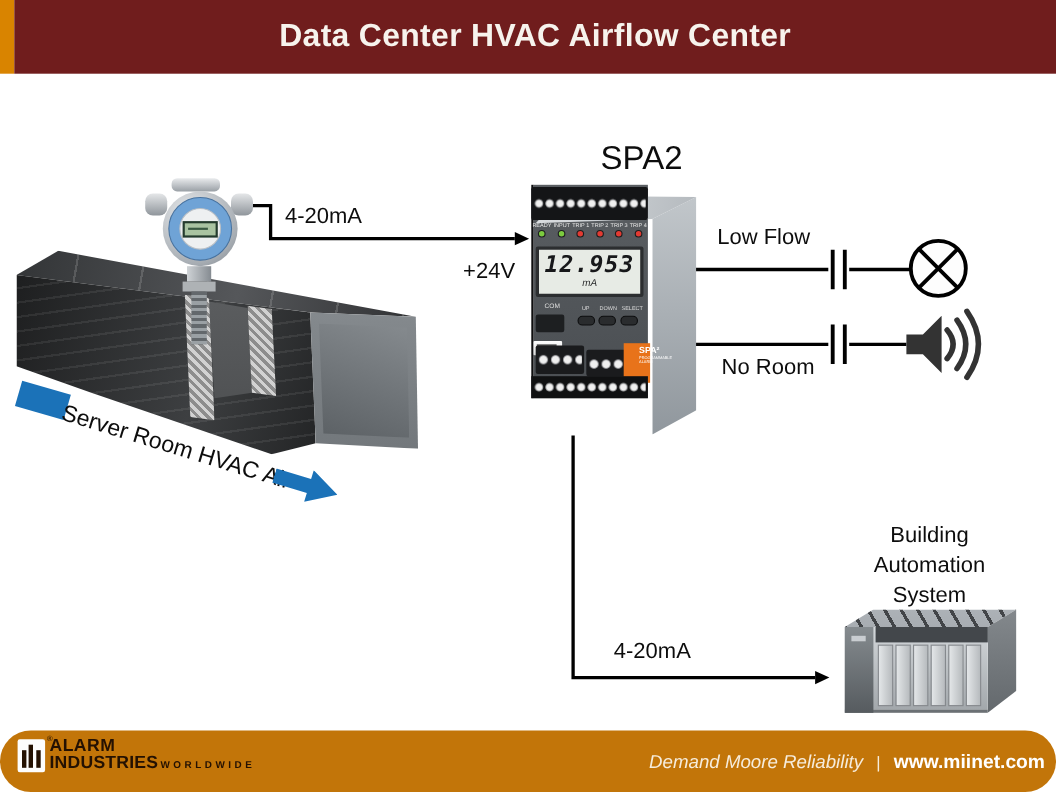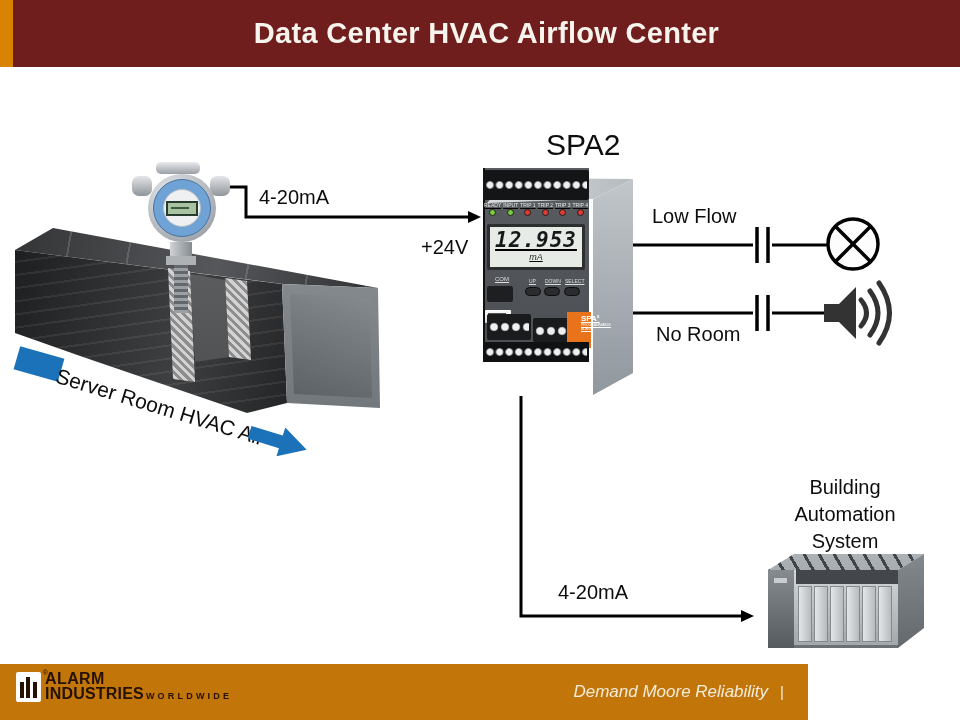--- a/index.html
+++ b/index.html
@@ -7,22 +7,22 @@
        font-family:"Liberation Sans", sans-serif;}
   .abs{position:absolute;}
 
   
   #accent-strip{left:0;top:0;width:13px;height:67px;background:var(--accent-strip,#D98400);}
   #header-bar{left:13px;top:0;width:947px;height:67px;background:var(--header-bg,#701D1D);
               display:flex;align-items:center;justify-content:center;}
   #page-title{color:#F7F3ED;font-size:29px;font-weight:bold;letter-spacing:.3px;}
 
   
-  #footer-bar{left:0;top:664px;width:808px;height:56px;background:var(--footer-bg,#C27509);
-              display:flex;align-items:center;justify-content:flex-end;padding-right:24px;box-sizing:border-box;}
+  #footer-bar{left:0;top:664px;width:960px;height:56px;background:var(--footer-bg,#C27509);
+              display:flex;align-items:center;justify-content:flex-end;padding-right:10px;box-sizing:border-box;border-radius:28px;}
   #footer-right{display:flex;align-items:baseline;gap:12px;}
   #footer-tagline{color:#F6ECDC;font-style:italic;font-size:17px;}
   #footer-sep{color:#F6ECDC;font-size:15px;}
   #footer-url{color:#FFFFFF;font-weight:bold;font-size:17.5px;}
   #logo{left:16px;top:672px;display:flex;align-items:flex-start;}
   #logo-icon{width:25px;height:30px;background:#fdfdfd;border-radius:2px;position:relative;}
   #logo-icon i{position:absolute;background:#241102;}
   #logo-icon .b1{left:4px;top:10px;width:4px;height:16px;}
   #logo-icon .b2{left:10px;top:5px;width:4px;height:21px;}
   #logo-icon .b3{left:17px;top:10px;width:4px;height:16px;}
@@ -91,21 +91,21 @@
 
   
   #spa2{left:483px;top:168px;width:168px;height:236px;z-index:5;}
   #spa2 .part{position:absolute;left:0;top:0;width:100%;height:100%;}
   #spa2-top{clip-path:polygon(4px 35px,27px 10px,150px 11px,110px 31px);
             background:linear-gradient(100deg,#dde0e3,#a6acb1);}
   #spa2-sidepanel{clip-path:polygon(110px 31px,150px 11px,150px 205px,110px 227px);
             background:linear-gradient(180deg,#c4c9cd,#8e959b);}
   #spa2-face{left:4px;top:32px;width:106px;height:194px;background:linear-gradient(#5a5e62,#4a4e52);
              border-left:2px solid #0f0f10;box-sizing:border-box;}
-  #spa2-face div{position:absolute;text-decoration:underline;}
+  #spa2-face div{position:absolute;}
   .screwrow{background-image:radial-gradient(circle at 5px 50%,#f0f0f0 2.6px,#8a8b8d 3.6px,rgba(0,0,0,0) 4.3px);
             background-size:9.6px 100%;background-repeat:repeat-x;}
   #spa-term-top{left:0;top:2px;width:106px;height:30px;background:#141517;border-radius:2px;}
   #spa-term-top i{position:absolute;left:2px;top:7px;width:102px;height:16px;display:block;}
   #spa-leds{left:0;top:34px;width:106px;height:20px;display:flex;justify-content:space-around;}
   #spa-leds .ledcol{position:static;display:flex;flex-direction:column;align-items:center;gap:1px;}
   #spa-leds .ledlbl{font-size:5px;color:#e8e8e8;white-space:nowrap;}
   #spa-leds .led{width:7px;height:7px;border-radius:50%;border:1px solid #1c1d1e;box-sizing:border-box;}
   .led-green{background:#7CCB3F;}
   .led-red{background:#E23A32;}
@@ -307,20 +307,21 @@
 <div class="lbl" id="signal-bottom-label">4-20mA</div>
 <div class="lbl" id="bas-label">Building Automation System</div>
 <div class="abs" id="flow-bar"></div>
 <div class="lbl" id="duct-caption">Server Room HVAC Air</div>
 <div class="abs" id="flow-arrow"></div>
 
 <div class="abs" id="footer-bar">
   <div id="footer-right">
     <span id="footer-tagline">Demand Moore Reliability</span>
     <span id="footer-sep">|</span>
+    <span id="footer-url">www.miinet.com</span>
   </div>
 </div>
 <div class="abs" id="logo">
   <span id="logo-icon">
     <i class="b1"></i>
       <i class="b2"></i>
       <i class="b3"></i>
     <span id="logo-reg">®</span>
   </span>
   <span id="logo-text">

